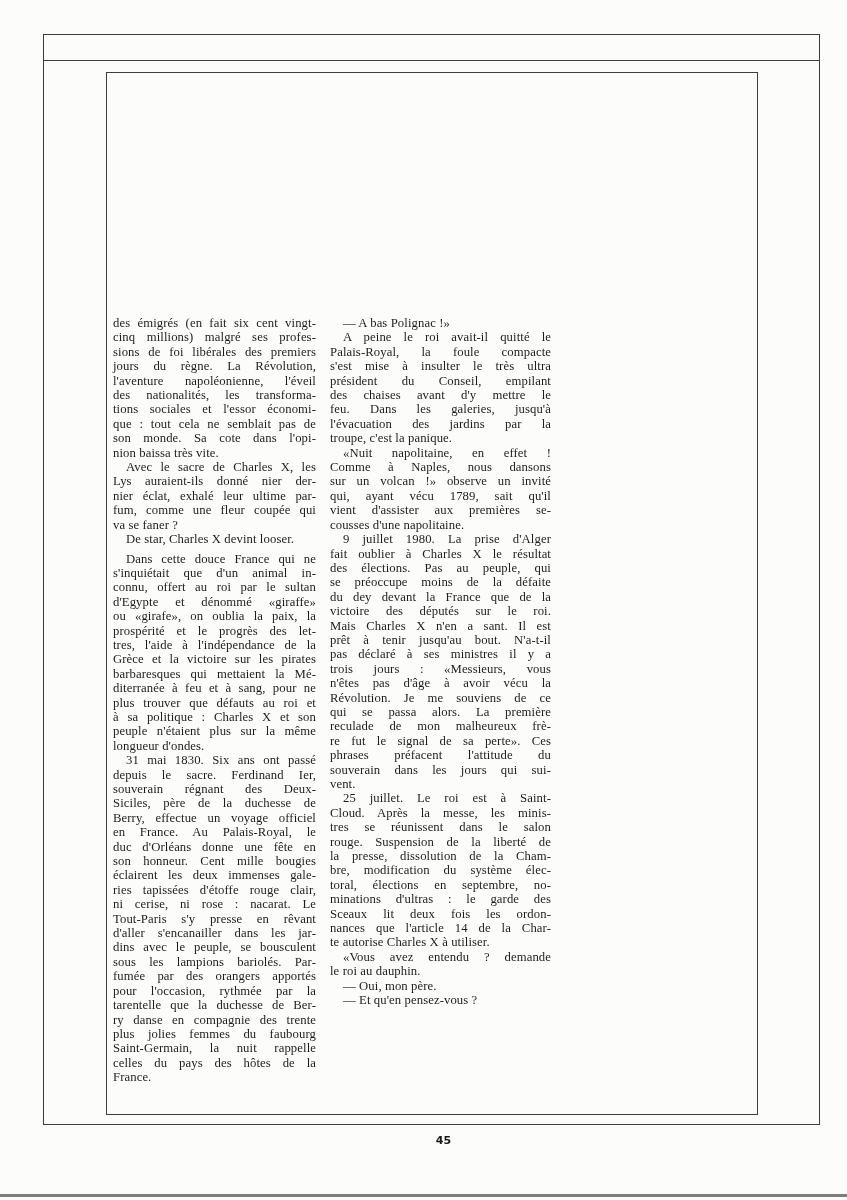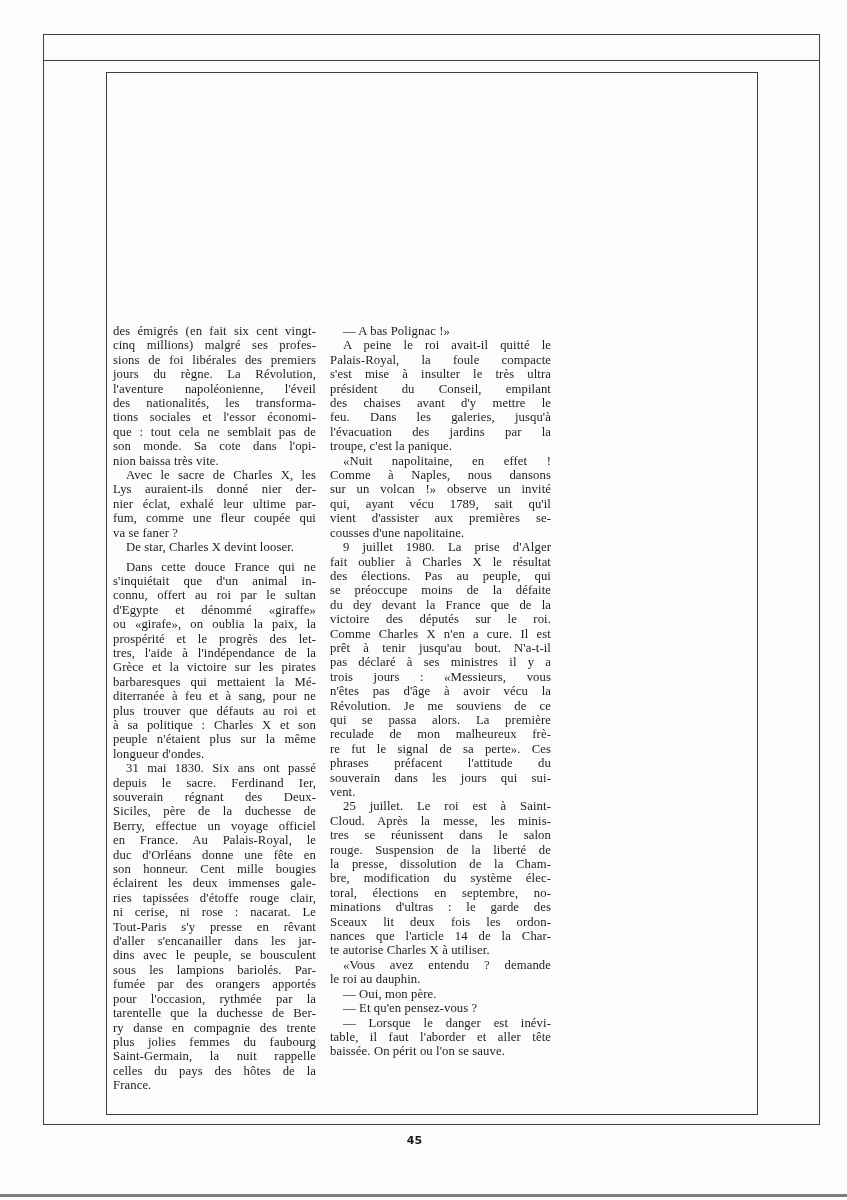--- a/index.html
+++ b/index.html
@@ -44,21 +44,20 @@
     border: 1.4px solid #3e3e3e;
     box-sizing: border-box;
     background: transparent;
   }
   .column {
     position: absolute;
     color: #1d1d1d;
     font-size: 12.7px;
     line-height: 14.4px;
     letter-spacing: 0.1px;
-    margin-top: 8px;
   }
   .column-left {
     left: 113px;
     top: 316px;
     width: 203px;
   }
   .column-right {
     left: 330px;
     top: 316px;
     width: 221px;
@@ -67,21 +66,21 @@
   .para.gap-before { margin-top: 5px; }
   .line {
     text-align: justify;
     text-align-last: justify;
     white-space: normal;
   }
   .line.last { text-align-last: left; }
   .line.indent { padding-left: 13px; }
   .page-number {
     position: absolute;
-    left: 26px;
+    left: 55px;
     top: 1134px;
     width: 777px;
     text-align: center;
     font-family: "DejaVu Sans", "Liberation Sans", sans-serif;
     font-weight: bold;
     font-size: 11px;
     color: #171717;
   }
   .bottom-rule {
     position: absolute;
@@ -186,21 +185,21 @@
         <div class="line">vient d'assister aux premières se-</div>
         <div class="line last">cousses d'une napolitaine.</div>
       </div>
       <div class="para">
         <div class="line indent">9 juillet 1980. La prise d'Alger</div>
         <div class="line">fait oublier à Charles X le résultat</div>
         <div class="line">des élections. Pas au peuple, qui</div>
         <div class="line">se préoccupe moins de la défaite</div>
         <div class="line">du dey devant la France que de la</div>
         <div class="line">victoire des députés sur le roi.</div>
-        <div class="line">Comme Charles X n'en a cure. Il est</div>
+        <div class="line">Mais Charles X n'en a sant. Il est</div>
         <div class="line">prêt à tenir jusqu'au bout. N'a-t-il</div>
         <div class="line">pas déclaré à ses ministres il y a</div>
         <div class="line">trois jours : «Messieurs, vous</div>
         <div class="line">n'êtes pas d'âge à avoir vécu la</div>
         <div class="line">Révolution. Je me souviens de ce</div>
         <div class="line">qui se passa alors. La première</div>
         <div class="line">reculade de mon malheureux frè-</div>
         <div class="line">re fut le signal de sa perte». Ces</div>
         <div class="line">phrases préfacent l'attitude du</div>
         <div class="line">souverain dans les jours qui sui-</div>
@@ -222,21 +221,16 @@
       <div class="para">
         <div class="line indent">«Vous avez entendu ? demande</div>
         <div class="line last">le roi au dauphin.</div>
       </div>
       <div class="para">
         <div class="line indent last">— Oui, mon père.</div>
       </div>
       <div class="para">
         <div class="line indent last">— Et qu'en pensez-vous ?</div>
       </div>
-      <div class="para">
-        <div class="line indent">— Lorsque le danger est inévi-</div>
-        <div class="line">table, il faut l'aborder et aller tête</div>
-        <div class="line last">baissée. On périt ou l'on se sauve.</div>
-      </div>
     </div>
   <div class="page-number">45</div>
   <div class="bottom-rule"></div>
 </div>
 
 </body></html>

